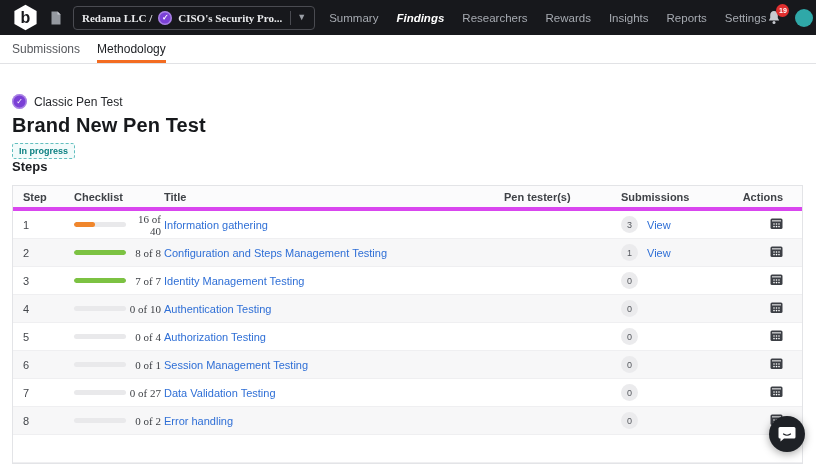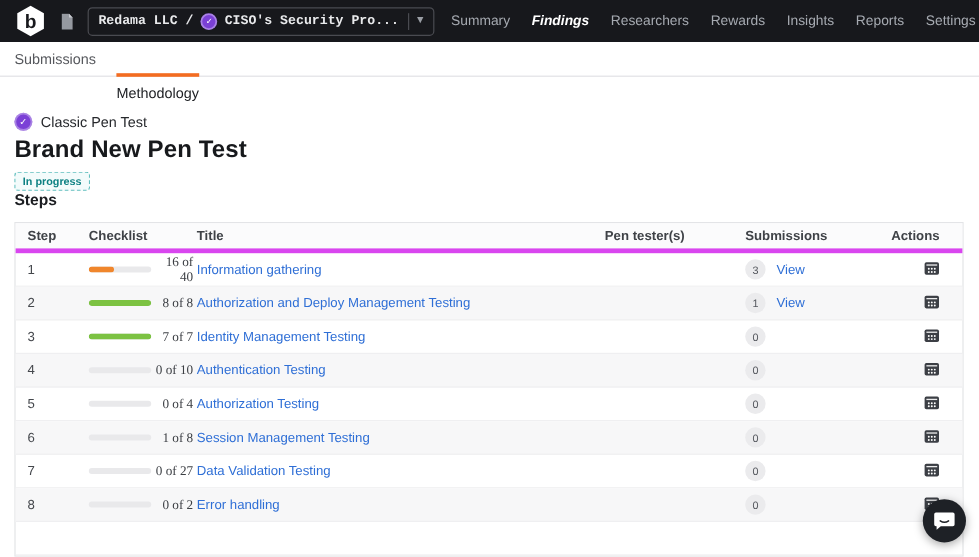--- a/index.html
+++ b/index.html
@@ -6,40 +6,40 @@
   html,body { width:816px; height:464px; overflow:hidden; background:#fff;
     font-family:"Liberation Sans", sans-serif; }
   .page { position:relative; width:816px; height:464px; }
 
   
   .topbar { height:35px; background:#17181c; display:flex; align-items:center; padding:0 12px; }
   .logo { width:27px; height:27px; flex:0 0 auto; }
   .doc-icon { margin-left:11px; display:flex; }
   .switcher { margin-left:11px; height:24px; display:flex; align-items:center; gap:6px;
     border:1px solid #4a4b51; border-radius:4px; background:transparent; padding:0 8px;
-    color:#e9eaec; font-size:11px; font-weight:600; font-family:Liberation Mono, monospace; cursor:pointer; white-space:nowrap; }
+    color:#e9eaec; font-size:11px; font-weight:600; font-family:Liberation Serif, serif; cursor:pointer; white-space:nowrap; }
   .check-badge { width:14px; height:14px; border-radius:50%; background:#7b40d6; color:#fff;
     font-size:8px; display:flex; align-items:center; justify-content:center; box-shadow:inset 0 0 0 1.5px rgba(255,255,255,.35); }
   .sw-divider { width:1px; height:14px; background:#4a4b51; margin-left:2px; }
   .sw-chevron { color:#9a9ea5; font-size:9px; line-height:1; }
   .topnav { margin-left:14px; display:flex; gap:18px; }
   .topnav a { color:#a6aab1; font-size:11.5px; text-decoration:none; }
   .topnav a.active { color:#fff; font-weight:700;font-style:italic; }
   .topbar-right { margin-left:auto; display:flex; align-items:center; gap:13px; }
   .bell-wrap { position:relative; display:flex; }
   .notif-badge { position:absolute; top:-5px; right:-7px; min-width:13px; height:13px;
     border-radius:7px; background:#e02f2f; color:#fff; font-size:7px; font-weight:700;
     display:flex; align-items:center; justify-content:center; padding:0 2px; }
   .avatar { width:18px; height:18px; border-radius:50%; background:#2fa8a8; }
 
   
   .tabbar { height:29px; background:#fff; border-bottom:1px solid #e1e2e5; padding:0 12px;
     display:flex; gap:17px; }
   .tab { font-size:12px; color:#56585d; line-height:28px; cursor:pointer; position:relative; }
-  .tab.active { color:#1b1d21; font-weight:400;margin-top:29px; }
+  .tab.active { color:#1b1d21; font-weight:400; }
   .tab.active::after { content:""; position:absolute; left:0; right:0; bottom:0; height:3px; background:#f36c21; }
 
   
   main { padding:30px 13px 0 12px; }
   .ptype { display:flex; align-items:center; gap:7px; }
   .ptype-icon { width:15px; height:15px; border-radius:50%; background:#7b40d6; color:#fff;
     font-size:8px; display:flex; align-items:center; justify-content:center; box-shadow:inset 0 0 0 1.5px rgba(255,255,255,.35); }
   .ptype-label { font-size:12px; color:#26282c; font-weight:500; }
   h1 { margin-top:5px; font-size:20px; font-weight:700; color:#17191c; letter-spacing:.1px; }
   .status-badge { display:inline-block; margin-top:6px; font-size:9px; font-weight:700;
@@ -171,21 +171,21 @@
       </div>
     </div>
           <div class="trow">
       <div>2</div>
       <div class="checklist-cell">
         <span class="pbar">
           <span class="pbar-fill" style="display: block; width: 100%; background: rgb(124, 194, 66);"></span>
         </span>
         <span class="pcount">8 of 8</span>
       </div>
-      <div><a href="#" class="title-link">Authorization and Deploy Management Testing</a></div>
+      <div><a href="#" class="title-link">Configuration and Steps Management Testing</a></div>
       <div><span class="pt-avatar"></span></div>
       <div class="subs-cell">
         <span class="count-pill">1</span>
         <a href="#" class="view-link">View</a>
       </div>
       <div class="col-actions">
         <span>
           <svg width="13" height="13" viewBox="0 0 13 13">
             <rect x="0.5" y="1.5" width="12" height="10.5" rx="1.5" fill="#3c3f45"></rect>
             <rect x="2" y="3.3" width="9" height="1.1" fill="#ffffff" opacity="0.9"></rect>
@@ -285,21 +285,21 @@
           </svg>
         </span>
       </div>
     </div>
           <div class="trow">
       <div>6</div>
       <div class="checklist-cell">
         <span class="pbar">
           <span class="pbar-fill" style="display: block; width: 0%; background: transparent;"></span>
         </span>
-        <span class="pcount">1 of 8</span>
+        <span class="pcount">0 of 1</span>
       </div>
       <div><a href="#" class="title-link">Session Management Testing</a></div>
       <div><span class="pt-avatar"></span></div>
       <div class="subs-cell">
         <span class="count-pill">0</span>
 
       </div>
       <div class="col-actions">
         <span>
           <svg width="13" height="13" viewBox="0 0 13 13">

